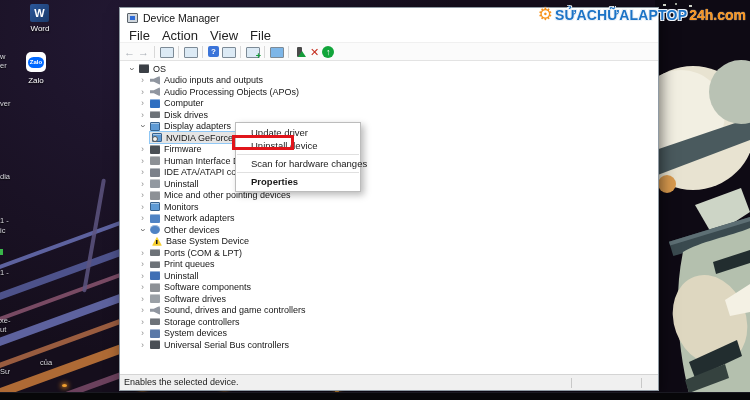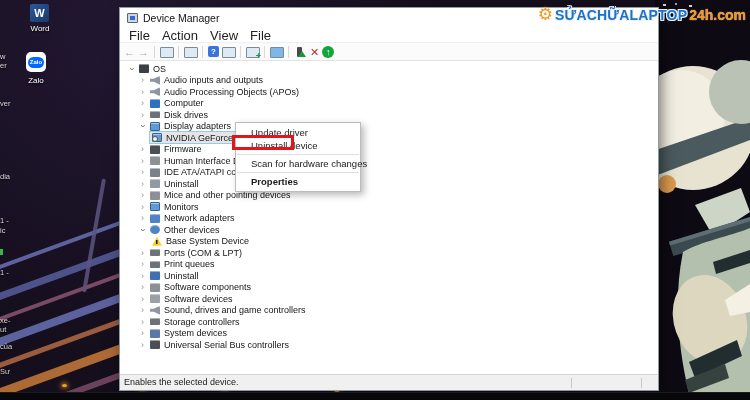--- a/index.html
+++ b/index.html
@@ -166,21 +166,21 @@
   <div id="edgefrags">
       <span class="efrag" style="top: 52px;">w</span>
       <span class="efrag" style="top: 61px;">er</span>
       <span class="efrag" style="top: 99px;">ver</span>
       <span class="efrag" style="top: 172px;">dia</span>
       <span class="efrag" style="top: 216px;">1 -</span>
       <span class="efrag" style="top: 226px;">ic</span>
       <span class="efrag" style="top: 268px;">1 -</span>
       <span class="efrag" style="top: 316px;">xe-</span>
       <span class="efrag" style="top: 325px;">ut</span>
-      <span class="efrag" style="top: 342px;">của</span>
+      <span class="efrag" style="top: 358px; padding-left: 40px;">của</span>
       <span class="efrag" style="top: 367px;">Sư</span>
     </div>
   <div class="edge-dot"></div>
 
   <div class="watermark">
     <span class="wm-gear">⚙</span>
     <span class="wm-blue">SỬACHỮALAPTOP</span>
     <span class="wm-orange">24h.com</span>
   </div>
 
@@ -350,21 +350,21 @@
           <span class="arrow">›</span>
           <span class="sel">
             <span class="ticon softcomp"></span>
             <span class="tlabel">Software components</span>
           </span>
         </div>
         <div class="trow" style="padding-left: 17px;">
           <span class="arrow">›</span>
           <span class="sel">
             <span class="ticon softdev"></span>
-            <span class="tlabel">Software devices</span>
+            <span class="tlabel">Software drives</span>
           </span>
         </div>
         <div class="trow" style="padding-left: 17px;">
           <span class="arrow">›</span>
           <span class="sel">
             <span class="ticon sound"></span>
             <span class="tlabel">Sound, drives and game controllers</span>
           </span>
         </div>
         <div class="trow" style="padding-left: 17px;">

